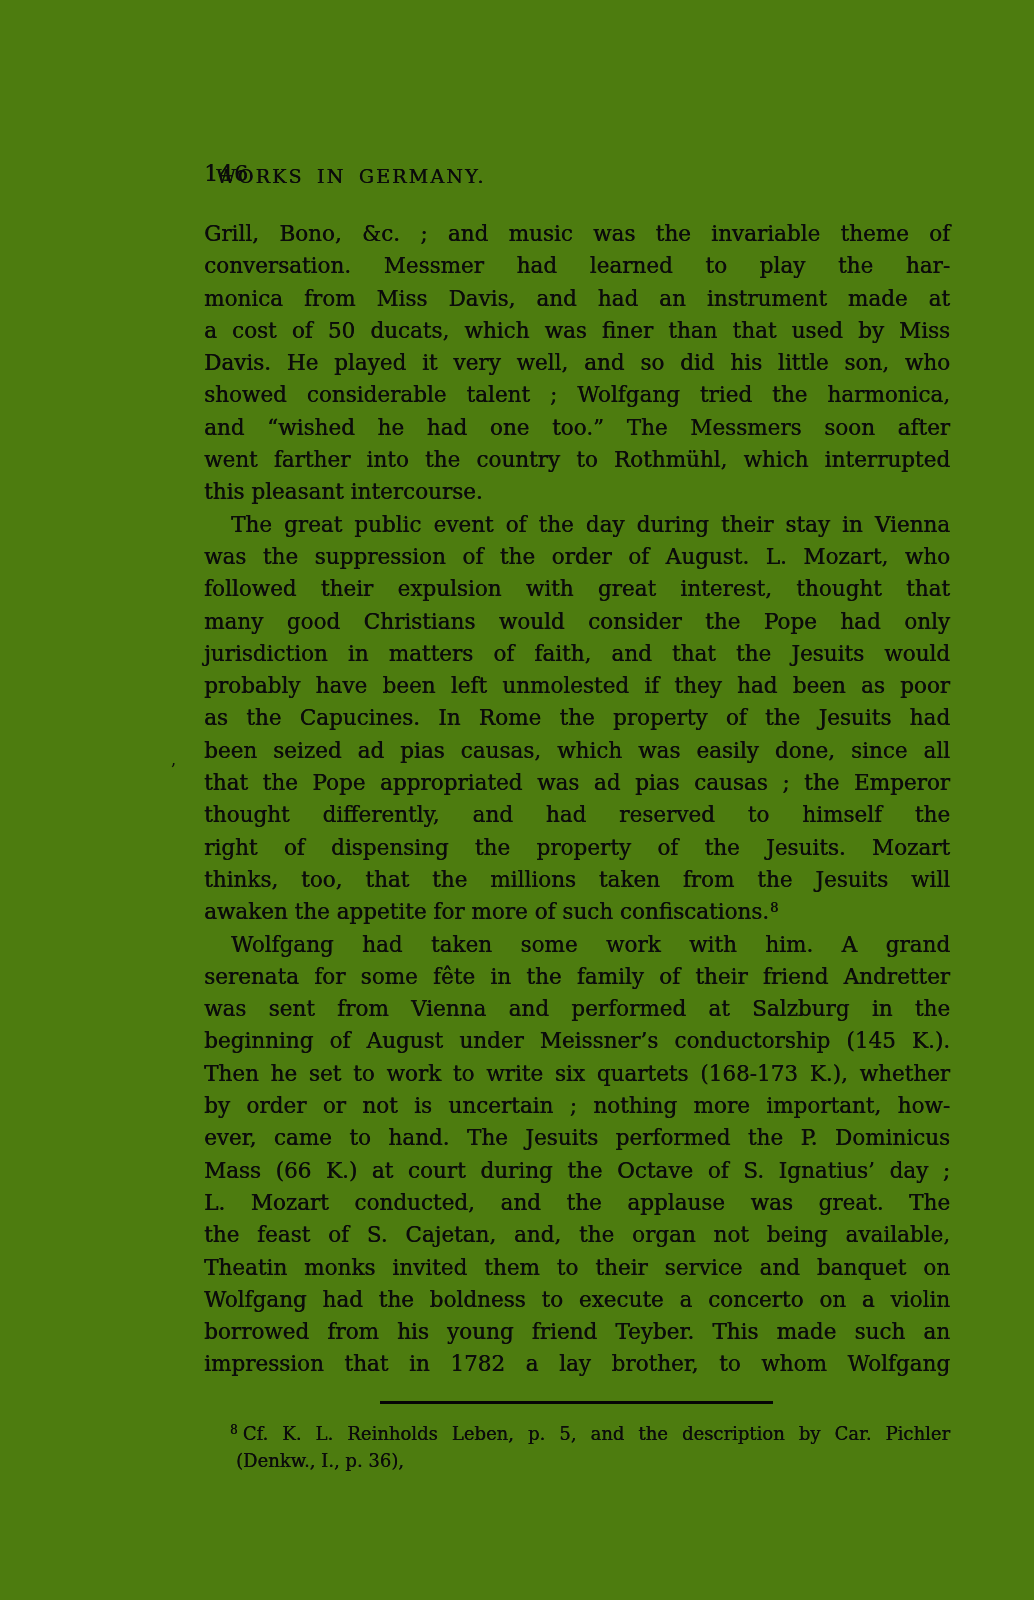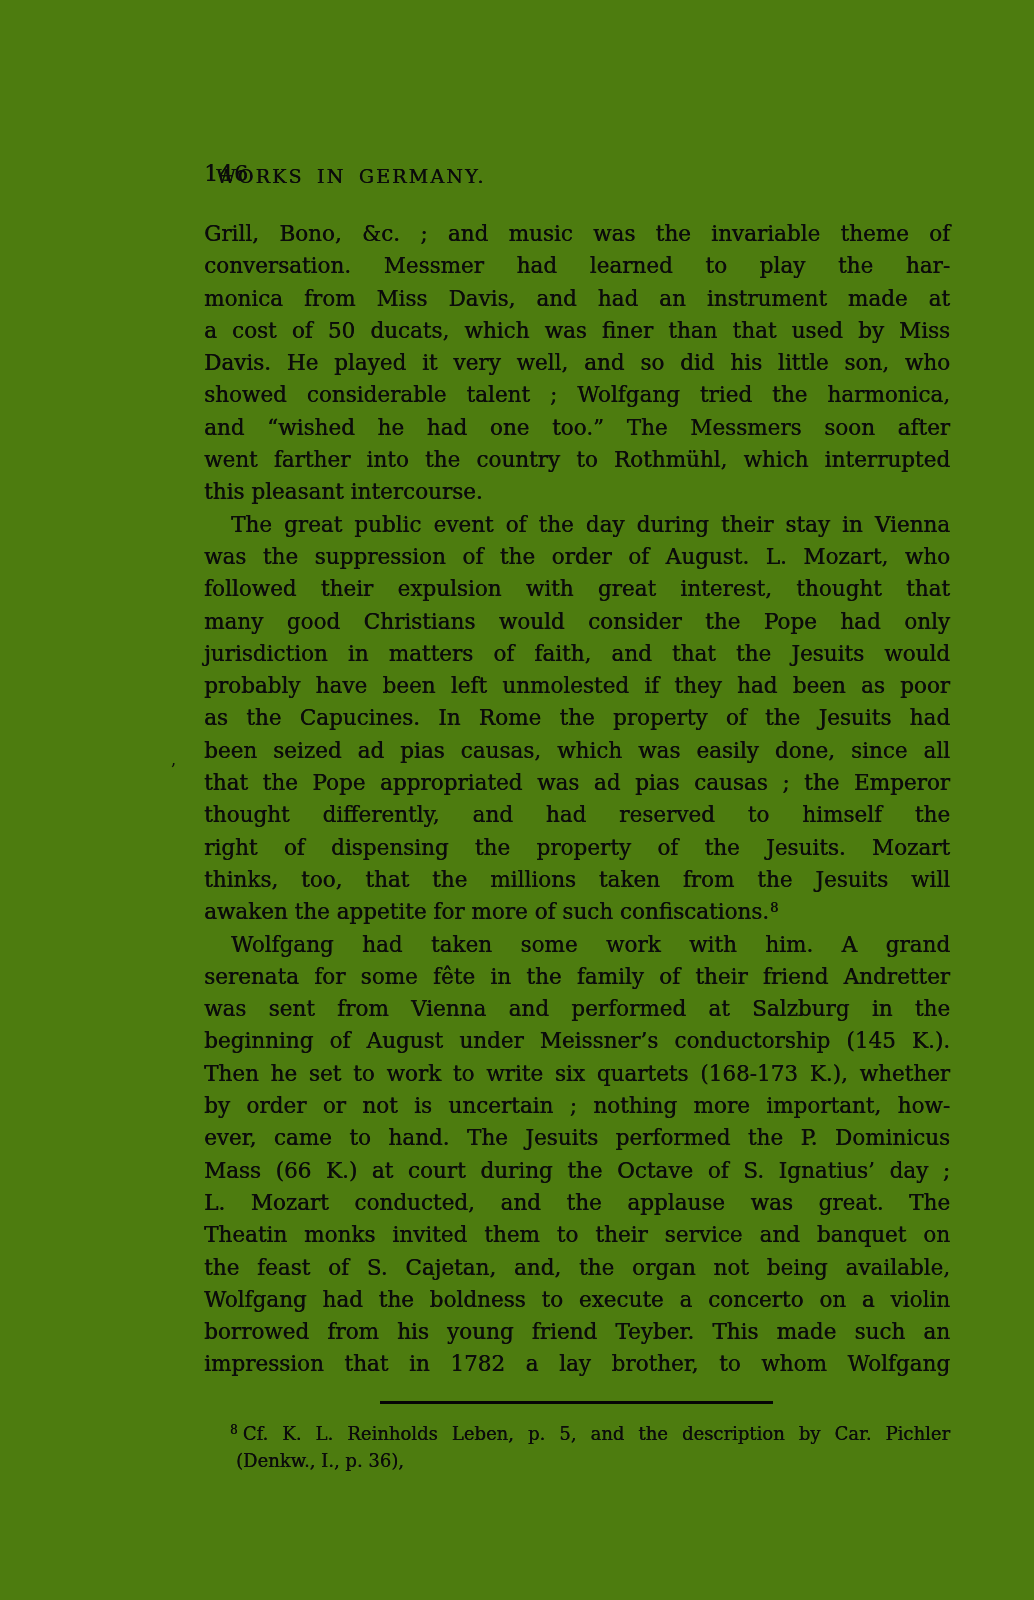--- a/index.html
+++ b/index.html
@@ -135,22 +135,22 @@
     <div class="ln endline"><span>awaken the appetite for more of such confiscations.</span><sup class="fnref">8</sup></div>
     <div class="ln indent">Wolfgang had taken some work with him.  A grand</div>
     <div class="ln">serenata for some fête in the family of their friend Andretter</div>
     <div class="ln">was sent from Vienna and performed at Salzburg in the</div>
     <div class="ln">beginning of August under Meissner’s conductorship (145 K.).</div>
     <div class="ln">Then he set to work to write six quartets (168-173 K.), whether</div>
     <div class="ln">by order or not is uncertain ; nothing more important, how-</div>
     <div class="ln">ever, came to hand.  The Jesuits performed the P. Dominicus</div>
     <div class="ln">Mass (66 K.) at court during the Octave of S. Ignatius’ day ;</div>
     <div class="ln">L. Mozart conducted, and the applause was great.  The</div>
+    <div class="ln">the feast of S. Cajetan, and, the organ not being available,</div>
     <div class="ln">Theatin monks invited them to their service and banquet on</div>
-    <div class="ln">the feast of S. Cajetan, and, the organ not being available,</div>
     <div class="ln">Wolfgang had the boldness to execute a concerto on a violin</div>
     <div class="ln">borrowed from his young friend Teyber.  This made such an</div>
     <div class="ln">impression that in 1782 a lay brother, to whom Wolfgang</div>
   </div>
 
   <span class="margin-tick">ʼ</span>
 
   <div class="fnrule"></div>
 
   <div class="footnote">

